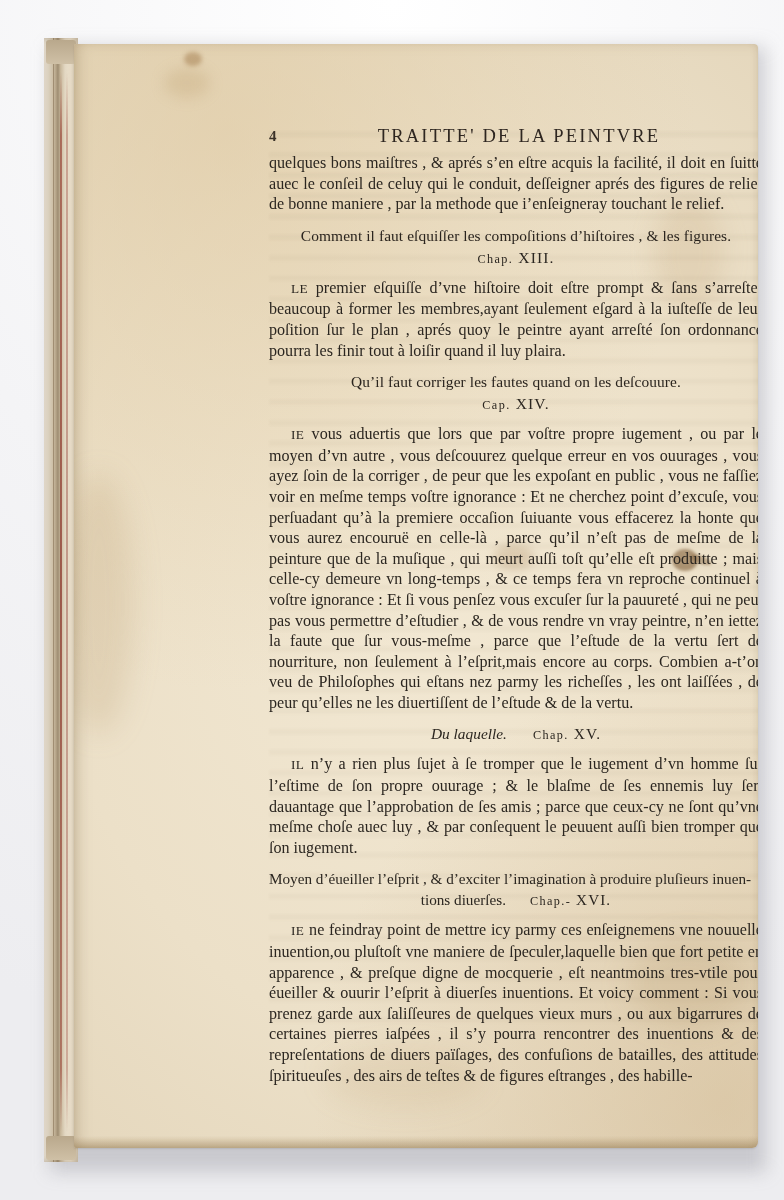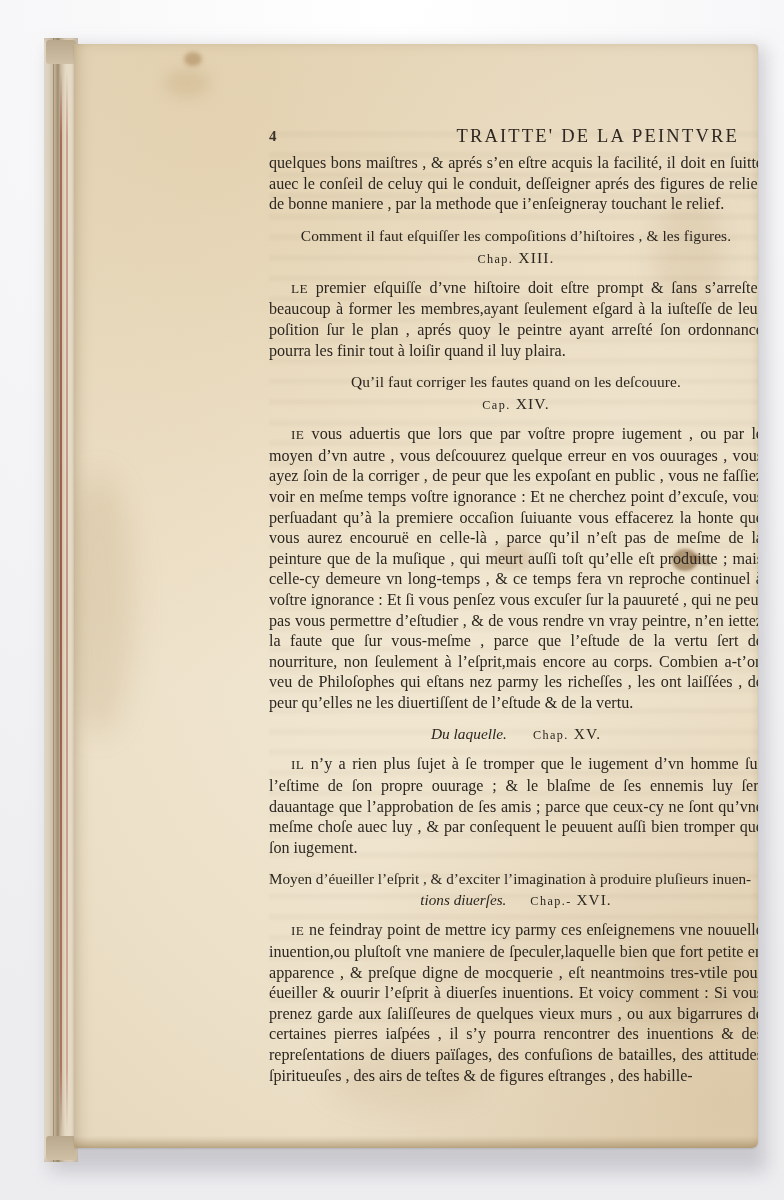--- a/index.html
+++ b/index.html
@@ -113,21 +113,21 @@
   .runhead{
     display:flex;align-items:baseline;
     margin-bottom:6px;
   }
   .folio{
     font-size:15px;font-weight:700;color:#3a3128;
     width:30px;flex:none;
     transform:translateY(-1px);
   }
   .runtitle{
-    flex:1;text-align:right;
+    flex:1;text-align:center;
     font-size:18.5px;
     letter-spacing:2.2px;
     color:#2e2620;
     padding-right:24px;
     white-space:nowrap;
   }
   p, .chaphead{
     font-size:16.1px;
     line-height:20.6px;
     margin:0;
@@ -167,21 +167,21 @@
   .chaphead.inline .row .n{ letter-spacing:1.1px; margin-left:26px; }
   .chaphead.inline .row .n .sc{ font-size:12.2px; letter-spacing:1.4px; }
 
   .chaphead.two .l1{
     display:block;font-size:15.2px;
     text-align:justify;
   }
   .chaphead.two .l2{
     display:block;text-align:center;font-size:15.2px;margin-top:1px;
   }
-  .chaphead.two .l2 .t{font-style:italic;}
+  .chaphead.two .l2 .t{}
   .chaphead.two .l2 .n{letter-spacing:1.1px;margin-left:24px;}
   .chaphead.two .l2 .n .sc{font-size:12.2px;letter-spacing:1.4px;}
 
   
   #showthru{
     position:absolute;left:195px;top:86px;width:496px;height:900px;
     opacity:.045;pointer-events:none;
     background:repeating-linear-gradient(
       to bottom,
       rgba(90,70,45,0) 0px,

